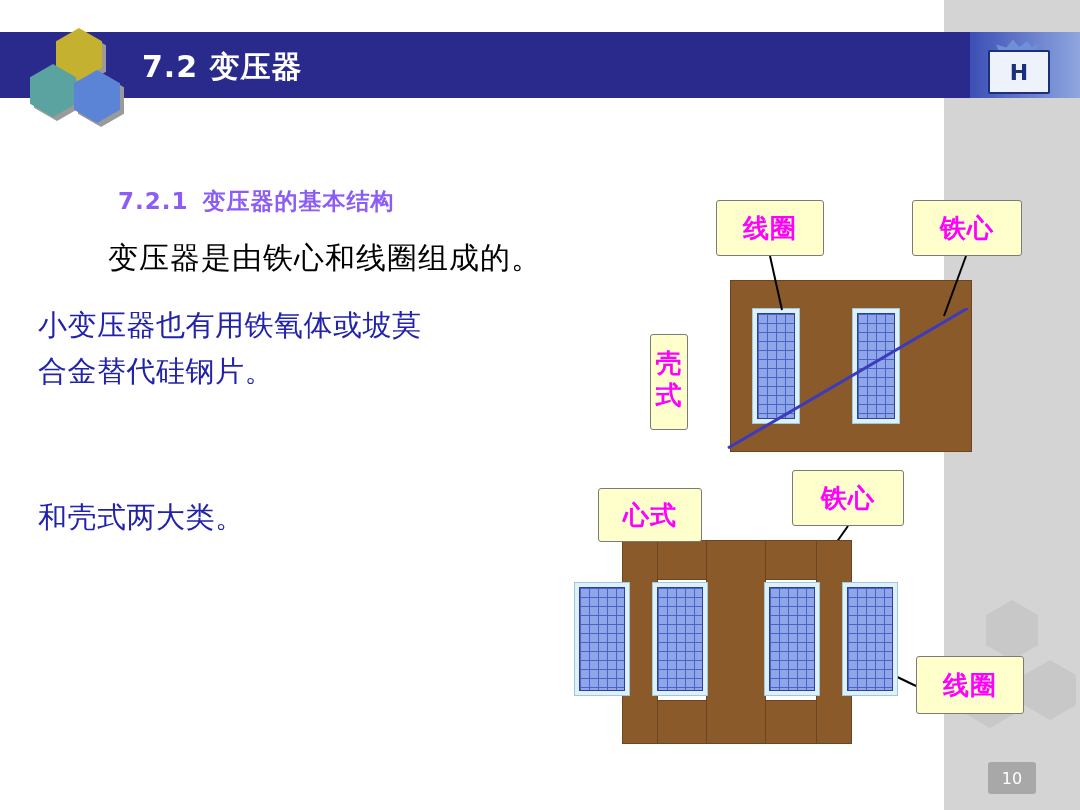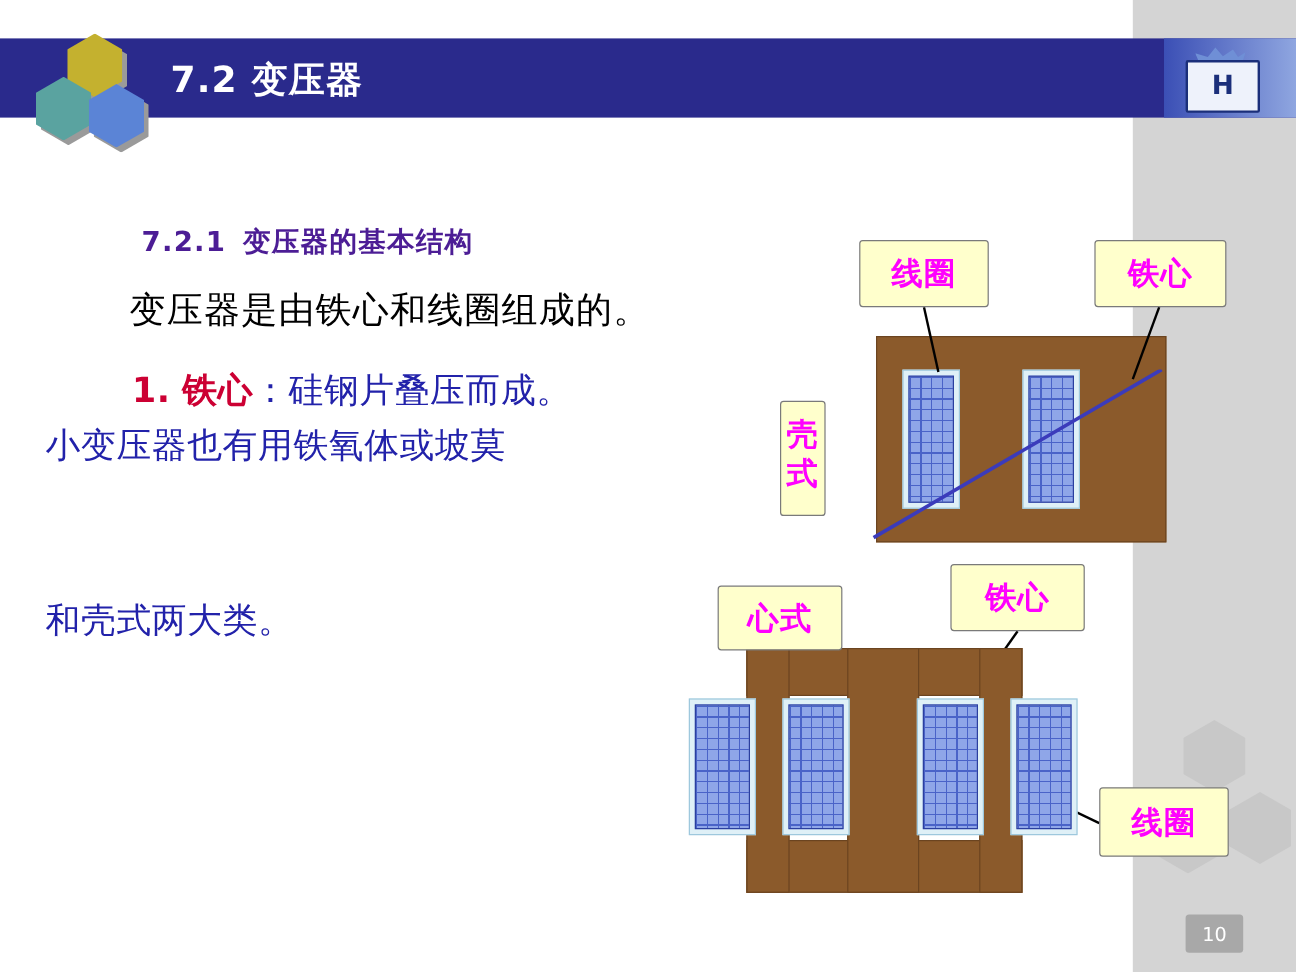--- a/index.html
+++ b/index.html
@@ -121,21 +121,21 @@
     top: 100px;
     width: 700px;
     height: 710px;
   }
   .subhead {
     position: absolute;
     left: 118px;
     top: 86px;
     font-size: 23px;
     font-weight: bold;
-    color: #4c1d95;
+    color: #8b5cf6;
     letter-spacing: 1px;
   }
   .subhead .num { margin-right: 14px; }
   .para1 {
     position: absolute;
     left: 108px;
     top: 138px;
     font-size: 30px;
     color: #000000;
     letter-spacing: 1px;
@@ -355,25 +355,22 @@
 
   <div class="content">
 
     <div class="subhead">
       <span class="num">7.2.1</span><span>变压器的基本结构</span>
     </div>
 
     <div class="para1">变压器是由铁心和线圈组成的。</div>
 
     <div class="para2">
-      <div>
-        <span class="indent"></span><span class="red">1.</span>
-        <span class="red">铁心</span><span>：硅钢片叠压而成。</span>
-      </div>
       <div>小变压器也有用铁氧体或坡莫</div>
+      <div>合金替代硅钢片。</div>
     </div>
 
     <div class="para3">
       <div>和壳式两大类。</div>
     </div>
 
   </div>
 
   <div class="diagram">
 

